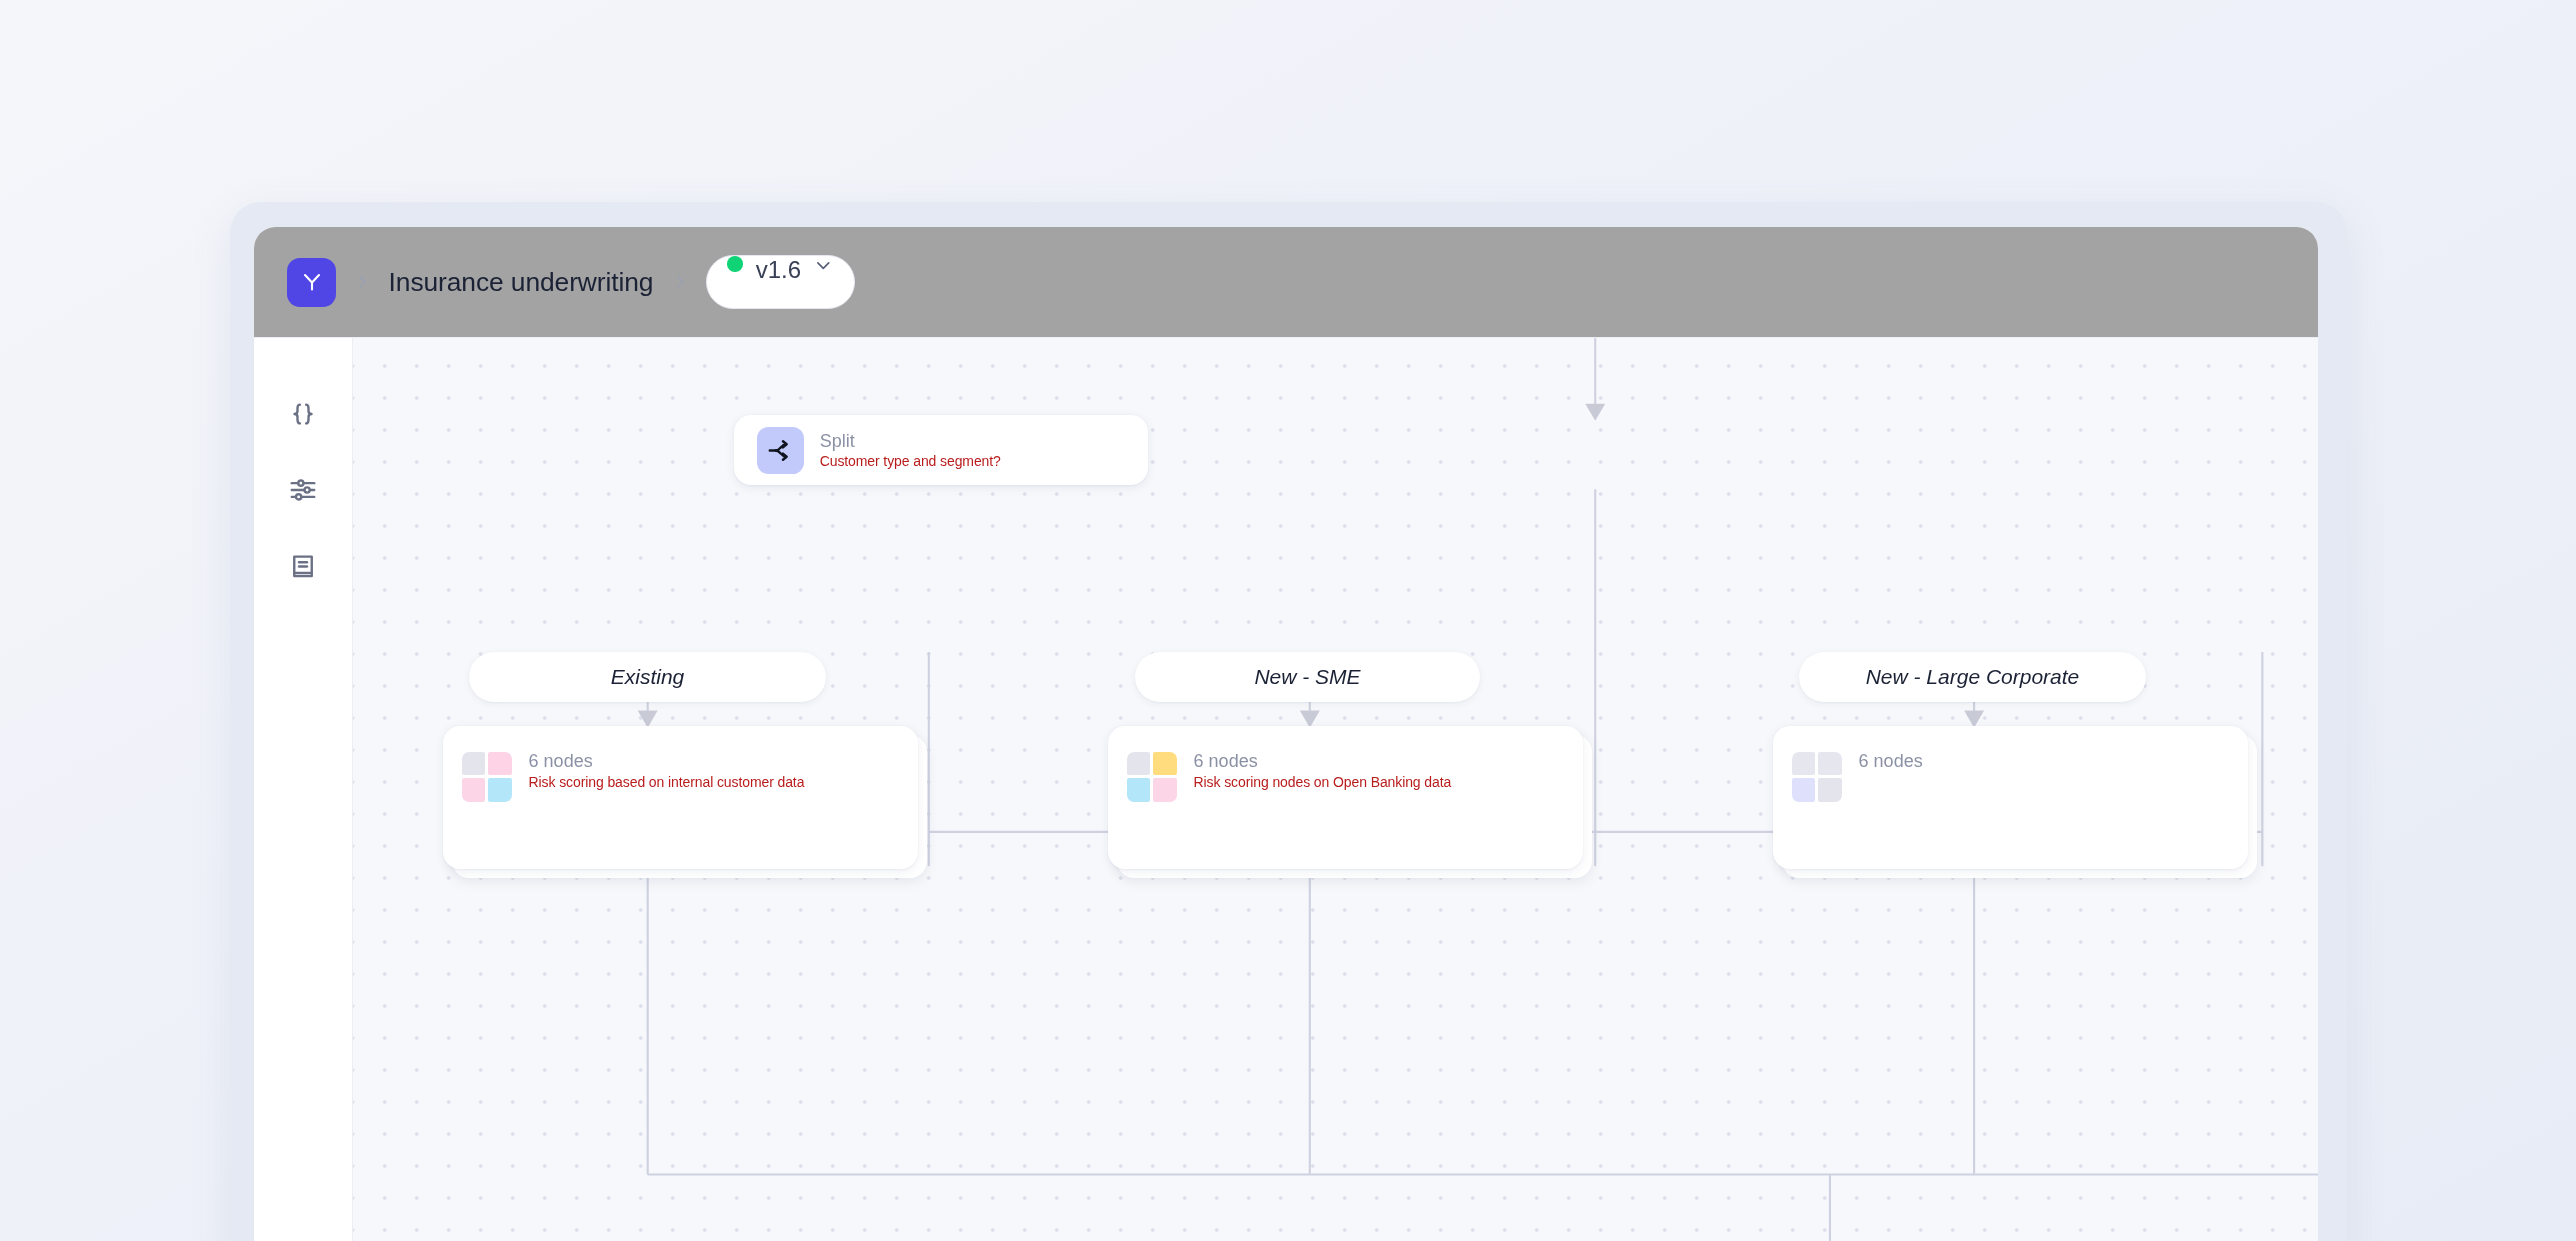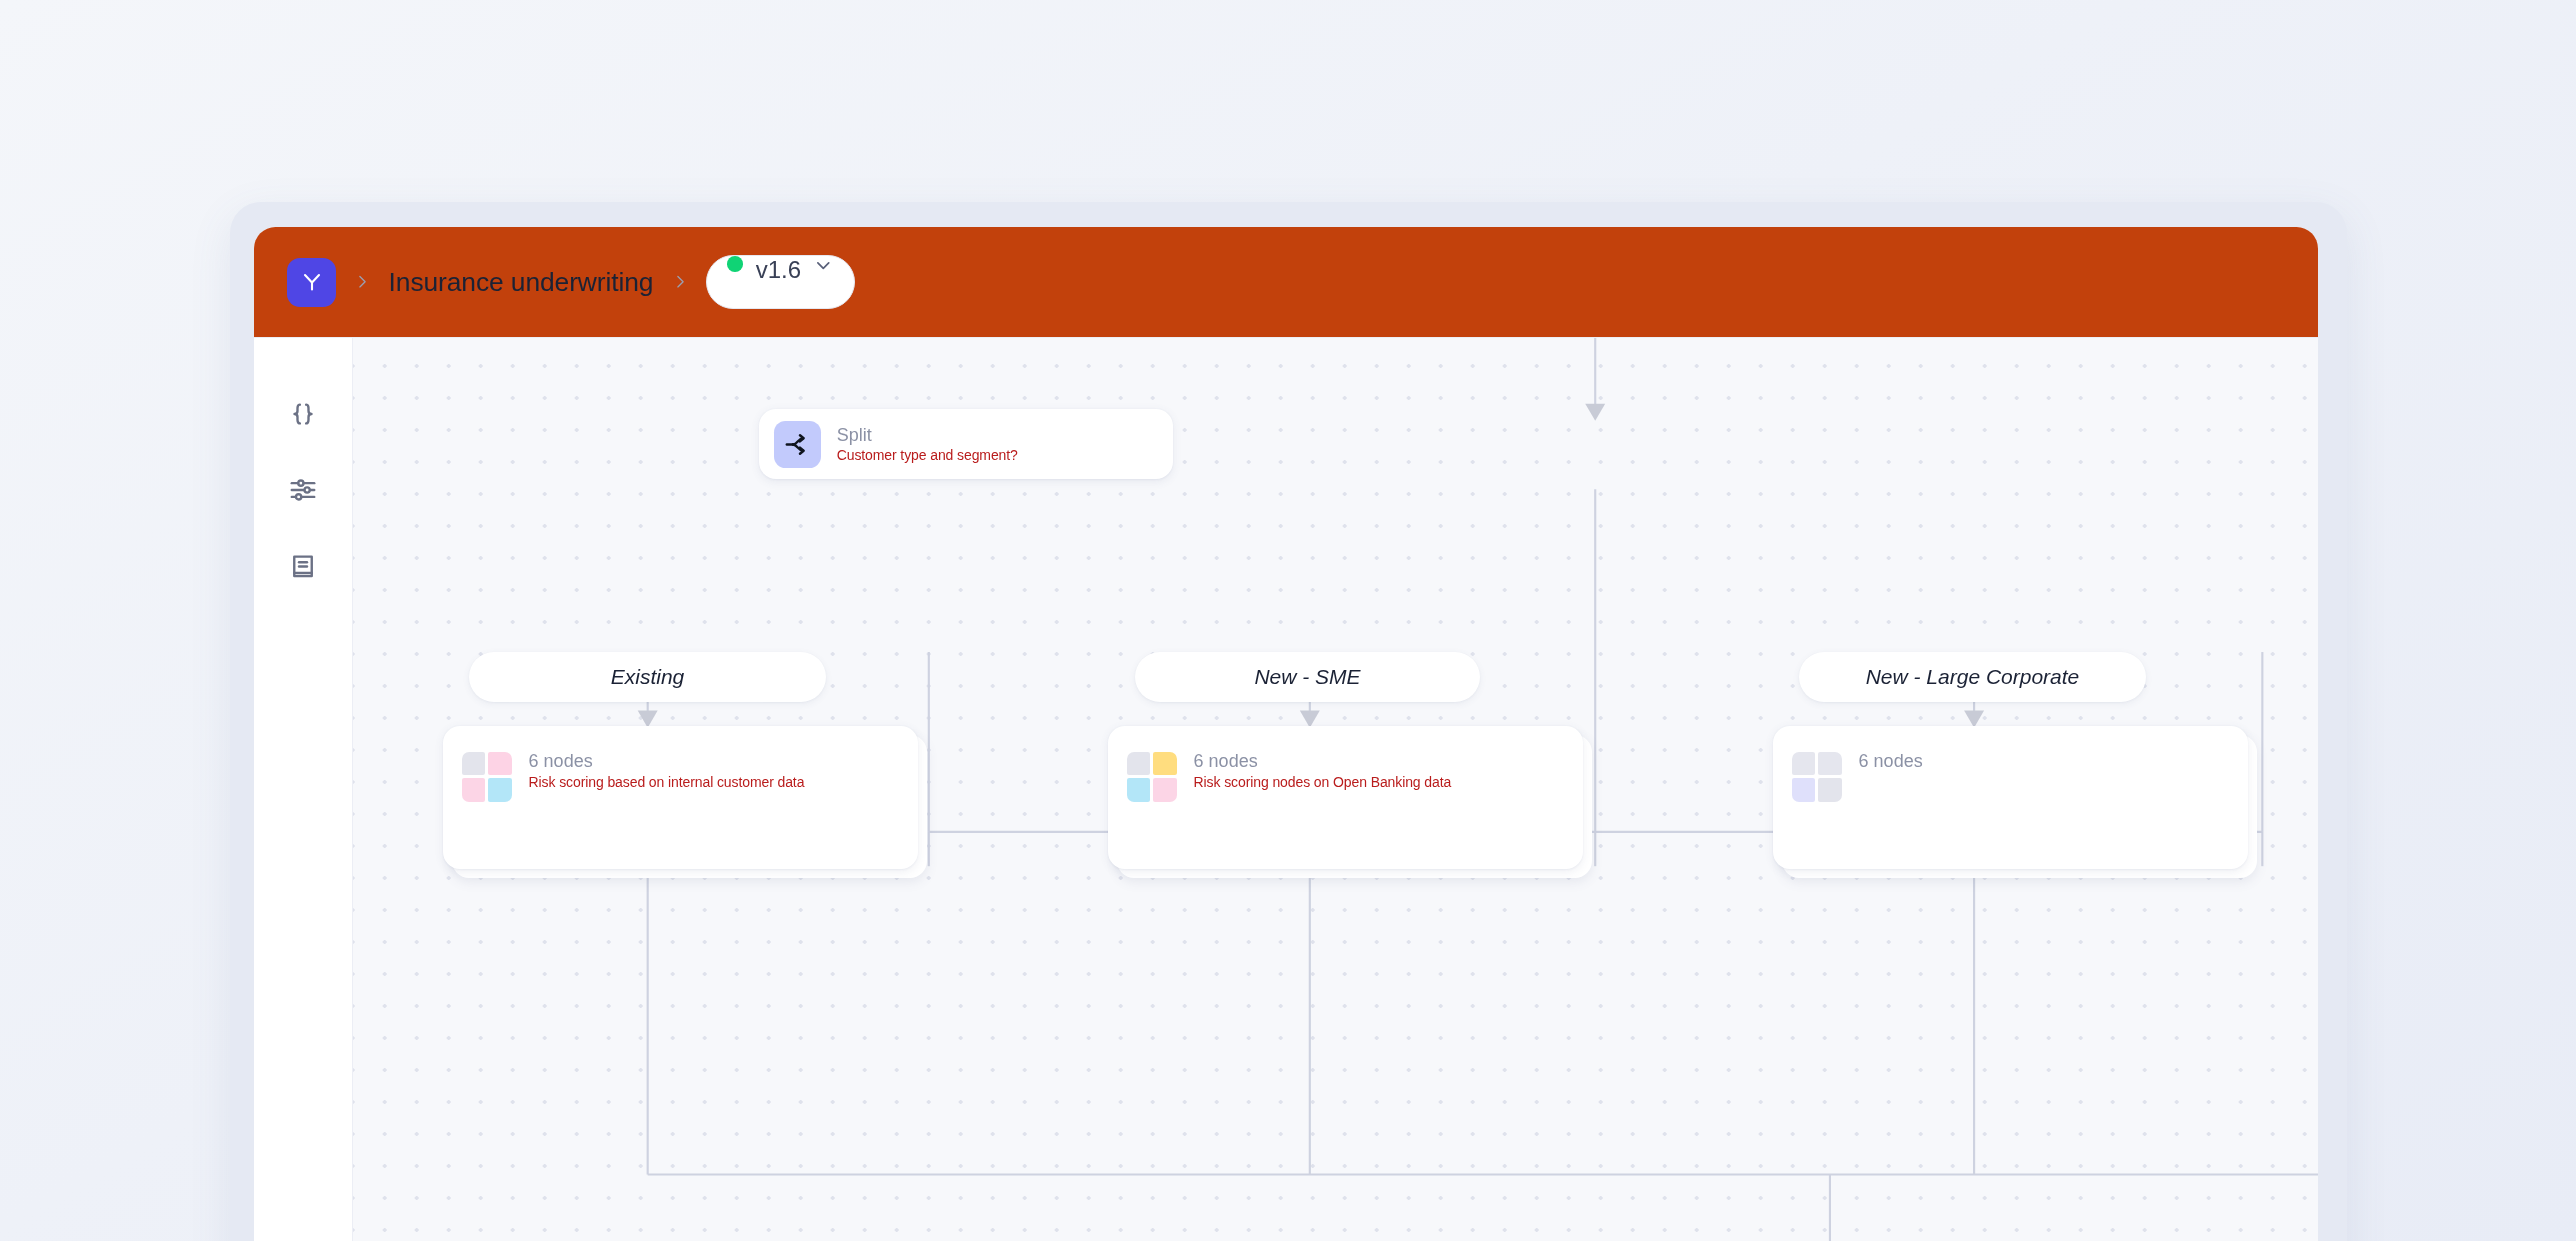--- a/index.html
+++ b/index.html
@@ -35,21 +35,21 @@
     border-radius: 21.4px 21.4px 0 0;
     overflow: hidden;
   }
 
   
   #topbar {
     position: absolute;
     left: 0; top: 0;
     width: 100%;
     height: 111px;
-    background: #c2410c;
+    background: #a3a3a3;
     display: flex;
     align-items: center;
     padding-left: 33px;
     border-bottom: 1.4px solid #eceef5;
   }
   #brand-logo {
     width: 49px; height: 49px;
     border-radius: 13px;
     background: #4f46e5;
     display: flex; align-items: center; justify-content: center;
@@ -135,26 +135,25 @@
     box-shadow: 0 2.9px 10px rgba(75,90,130,0.09), 0 0.7px 2.1px rgba(75,90,130,0.06);
   }
   .stack-shadow {
     position: absolute;
     background: #ffffff;
     border-radius: 17px;
     box-shadow: 0 3.6px 11.4px rgba(75,90,130,0.10);
   }
 
   #split-node {
-    left: 381px; top: 71px;
+    left: 381px; top: 77px;
     width: 414px; height: 70px;
     display: flex; align-items: center;
-    padding-left: 15px;
+    padding-left: 23px;
     gap: 15.7px;
-    margin-left: 25px;
   }
   #split-icon-box {
     width: 47px; height: 47px;
     border-radius: 11.4px;
     background: #c2cafc;
     display: flex; align-items: center; justify-content: center;
     flex: none;
   }
   #split-icon-box svg { width: 27px; height: 27px; }
   .node-kicker {

